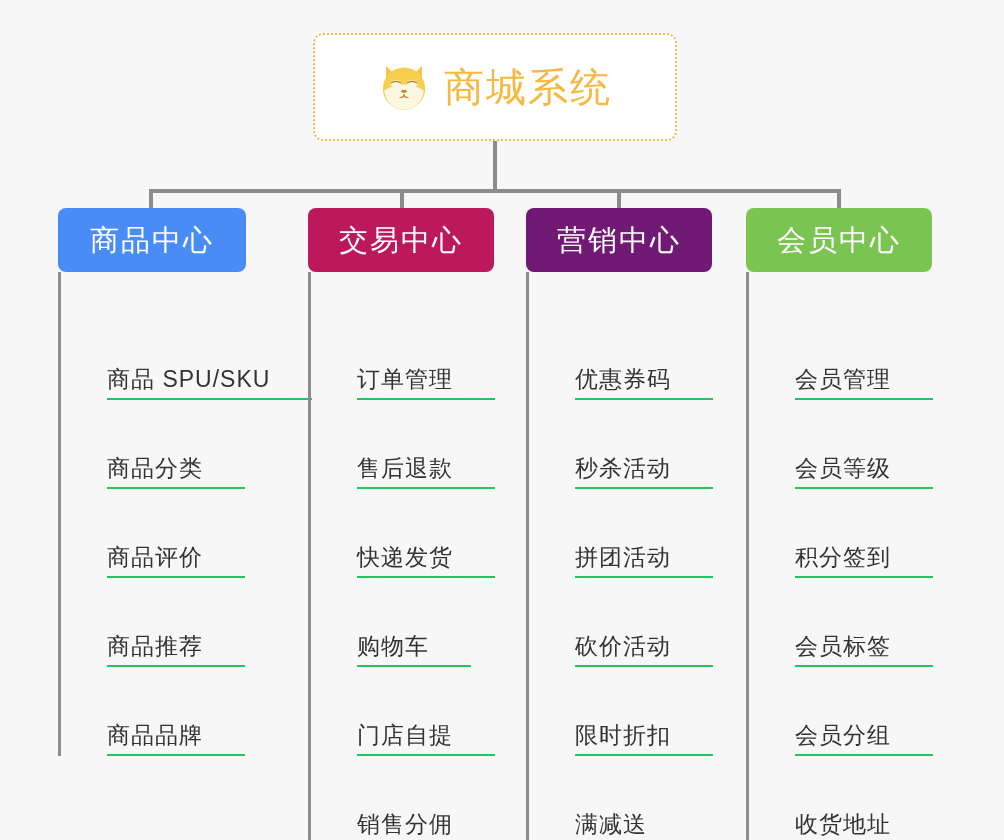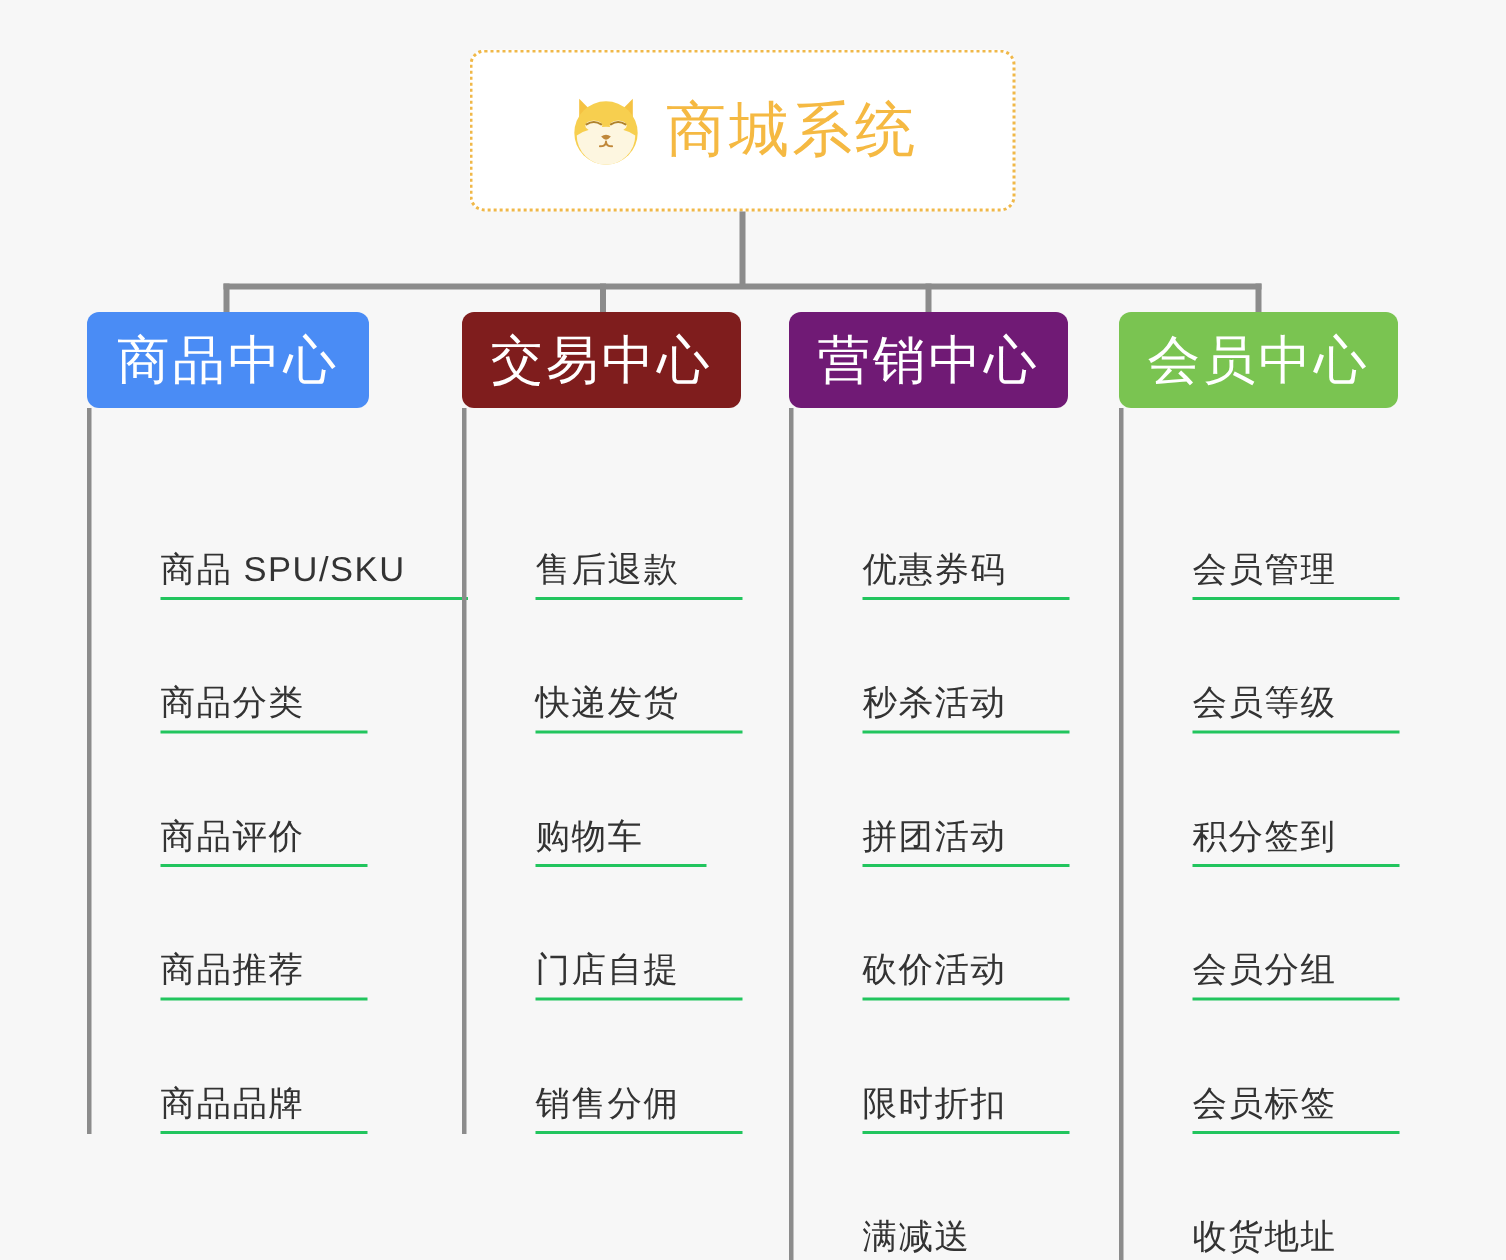--- a/index.html
+++ b/index.html
@@ -87,21 +87,21 @@
   .branch-4 { left: 746px; width: 186px; }
 
   .cat-header {
     box-sizing: border-box;
     height: 64px;
     border-radius: 8px;
     display: flex;
     align-items: center;
     justify-content: center;
     color: #ffffff;
-    font-size: 35px;
+    font-size: 29px;
     letter-spacing: 2px;
     line-height: 1;
     user-select: none;
   }
 
   
   .items {
     position: relative;
     margin-top: 0;
     padding-left: 4px;
@@ -173,22 +173,25 @@
       <div class="item">
           <span class="item-label">商品推荐</span>
         </div>
       <div class="item">
           <span class="item-label">商品品牌</span>
         </div>
     </div>
   </div>
 
   <div class="branch branch-2">
-    <div class="cat-header" style="background: #7f1d1d;">交易中心</div>
-    <div class="items">
+    <div class="cat-header" style="background: #be185d;">交易中心</div>
+    <div class="items">
+      <div class="item">
+          <span class="item-label">订单管理</span>
+        </div>
       <div class="item">
           <span class="item-label">售后退款</span>
         </div>
       <div class="item">
           <span class="item-label">快递发货</span>
         </div>
       <div class="item">
           <span class="item-label">购物车</span>
         </div>
       <div class="item">
@@ -230,24 +233,24 @@
       <div class="item">
           <span class="item-label">会员管理</span>
         </div>
       <div class="item">
           <span class="item-label">会员等级</span>
         </div>
       <div class="item">
           <span class="item-label">积分签到</span>
         </div>
       <div class="item">
+          <span class="item-label">会员标签</span>
+        </div>
+      <div class="item">
           <span class="item-label">会员分组</span>
         </div>
       <div class="item">
-          <span class="item-label">会员标签</span>
-        </div>
-      <div class="item">
           <span class="item-label">收货地址</span>
         </div>
     </div>
   </div>
 
 </div>
 
 </body></html>

